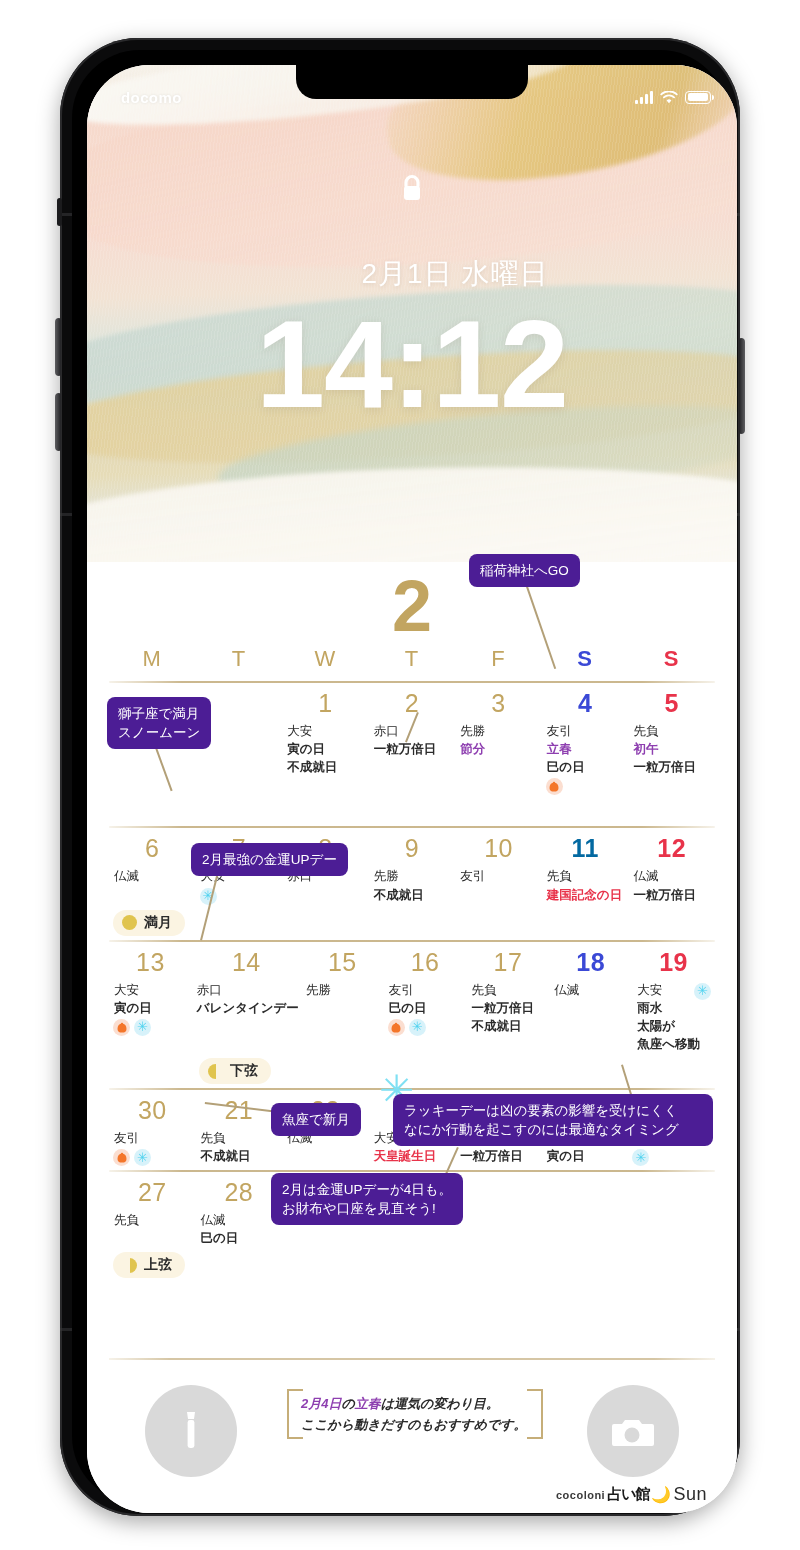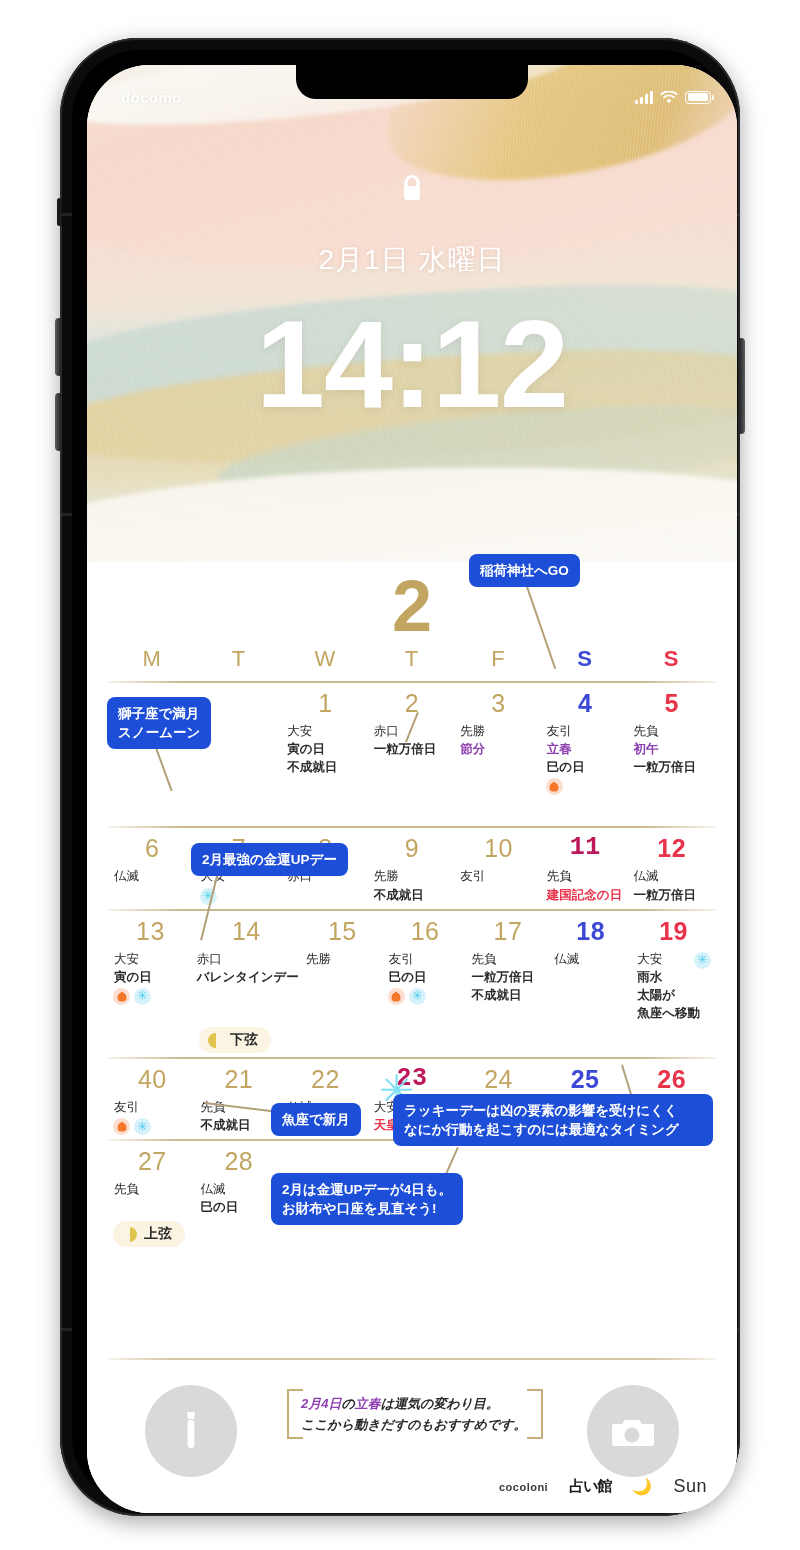--- a/index.html
+++ b/index.html
@@ -112,23 +112,23 @@
   #battery-icon::after { content:''; position:absolute; right:-4px; top:3.5px;
                   width:2px; height:5px; background:#fff; border-radius:0 2px 2px 0; }
   #battery-fill { position:absolute; left:1.5px; top:1.5px; bottom:1.5px;
                   width: 20px; background:#fff; border-radius:2px; }
 
   
   #lock-icon { position:absolute; left:50%; transform:translateX(-50%); top:108px;
                z-index:30; }
   #clock-block { position:absolute; left:0; top:0; width:650px; z-index:30;
                  text-align:center; color:#fff; }
-  #lock-date { position:absolute; top:176px; width:100%; font-size:28px;
+  #lock-date { position:absolute; top:190px; width:100%; font-size:28px;
                font-weight:500; letter-spacing:1px;
-               text-shadow: 0 1px 4px rgba(120,100,80,.18); }
+               text-shadow: 0 1px 4px rgba(120,100,80,.18); margin-left: 43px; }
   #lock-time { position:absolute; top:228px; width:100%; font-size:124px;
                font-weight:700; letter-spacing:-1px; line-height:1.15;
                text-shadow: 0 2px 8px rgba(120,100,80,.15); }
 
   
   #month-number {
     position:absolute; left:0; top:505px; width:650px; text-align:center;
     font-size: 72px; font-weight: 700; color: #c2a561; line-height: 1;
     z-index: 25;
   }
@@ -149,21 +149,21 @@
   .rule { height:2px; width:100%;
     background: linear-gradient(90deg, rgba(196,170,112,.15), rgba(186,160,105,.75) 12%, rgba(186,160,105,.75) 88%, rgba(196,170,112,.15));
     border-radius:2px; }
 
   .week { position: relative; padding-top: 5px; padding-bottom: 4px; }
   .day { position: relative; min-height: 56px; padding: 0 2px; }
   .day .dnum { text-align:center; font-size:25px; font-weight:500; color:#c2a561;
     line-height:1.2; letter-spacing:.5px; }
   .day.sat .dnum { color:#3b49d6; font-weight:700; }
   .day.sun .dnum { color:#e8334a; font-weight:700; }
-  .day.holiday .dnum { color:#be185d; font-weight:700;font-family:Liberation Mono, monospace; }
+  .day.holiday .dnum { color:#0369a1; font-weight:700; }
   .notes { margin-top: 4px; padding-left: 3px; }
   .note { font-size: 12.5px; line-height: 1.45; color: #2b2b2b;
           font-weight: 700; white-space: nowrap; }
   .note.plain { font-weight: 400; }
   .note.purple { color: #8e3fb0; }
   .note.red { color: #e8334a; }
   .icons { display:flex; gap:4px; margin-top:2px; padding-left:2px; }
 
   .ic { width: 17px; height: 17px; border-radius: 50%; position: relative;
         display:inline-block; flex: 0 0 auto; }
@@ -182,22 +182,22 @@
     font-size: 14px; font-weight: 700; color: #2b2b2b; }
   .moon-ic { width:15px; height:15px; border-radius:50%; flex:0 0 auto; }
   .moon-ic.full { background:#e0c44e; }
   .moon-ic.new  { background:transparent; border: 2.2px solid #e0c44e; }
   .moon-ic.last { background: linear-gradient(90deg, #e0c44e 0 50%, transparent 50% 100%); }
   .moon-ic.first{ background: linear-gradient(90deg, transparent 0 50%, #e0c44e 50% 100%); }
   .moon-row { display:flex; align-items:center; gap:10px; margin-top: 5px;
               padding-left: 4px; min-height: 22px; }
 
   
-  .callout { position:absolute; background:#1d4ed8; color:#fff;
-    border-radius: 8px; padding: 7px 11px; font-size: 13.5px; font-weight: 700;
+  .callout { position:absolute; background:#4c1d95; color:#fff;
+    border-radius: 8px; padding: 7px 11px; font-size: 13.5px; font-weight: 400;
     line-height: 1.42; white-space: pre-line; z-index: 30; }
   .leader { position:absolute; background: #b3a078; z-index: 29;
             transform-origin: top left; }
 
   
   #legend { position:absolute; right: 26px; bottom: 0; display:flex;
             align-items:center; gap: 22px; }
   .legend-item { display:flex; align-items:center; gap: 8px;
                  font-size: 14px; font-weight: 700; color: #2b2b2b; }
   .legend-ic { width: 22px; height: 22px; border-radius: 50%; position:relative; }
@@ -221,22 +221,22 @@
   #camera-btn { right: 58px; }
   #quote-box { position:absolute; left:200px; top:22px; width:256px;
     padding: 4px 14px; }
   .bracket { position:absolute; width:16px; top:0; bottom:0;
     border-top: 2px solid #c6ae79; border-bottom: 2px solid #c6ae79; }
   .bracket.l { left:0; border-left: 2px solid #c6ae79; }
   .bracket.r { right:0; border-right: 2px solid #c6ae79; }
   .q-line { font-size: 13px; line-height: 1.62; color:#2b2b2b; white-space: nowrap; font-style: italic; }
   .q-line.b { font-weight: 700; }
   .q-purple { color:#8e3fb0; font-weight:700; }
-  #brand { position:absolute; right: 30px; bottom: 16px;
-    display:flex; align-items:center; gap:21px; }
+  #brand { position:absolute; right: 30px; bottom: 8px;
+    display:flex; align-items:center; gap:2px; }
   #brand-cocoloni { font-size: 11px; letter-spacing: .5px; color:#3a3a3a; font-weight:700; }
   #brand-uranai { font-size: 15px; font-weight:700; color:#1a1a1a; letter-spacing:-1px; }
   #brand-moon { font-size: 16px; color:#d8c46a; }
   #brand-sun { font-size: 18px; color:#2b2b2b; font-weight:500; letter-spacing:.5px; }
 
   .sparkle-big { position:absolute; z-index: 28; color:#7fe0f3; line-height:1; }
 </style>
 </head>
 <body>
 
@@ -411,20 +411,26 @@
                   </div>
                 </div>
                 <div class="day sun">
                   <div class="dnum">12</div>
                   <div class="notes">
                     <div class="note plain">仏滅</div>
                     <div class="note">一粒万倍日</div>
                   </div>
                 </div>
               </div>
+              <div class="moon-row">
+                <div class="moon-pill" style="margin-left: 0px;">
+                  <span class="moon-ic full"></span>
+                  <span>満月</span>
+                </div>
+              </div>
             </div>
             <div class="rule"></div>
             <div class="week">
               <div class="grid7">
                 <div class="day">
                   <div class="dnum">13</div>
                   <div class="notes">
                     <div class="note plain">大安</div>
                     <div class="note">寅の日</div>
                   </div>
@@ -488,21 +494,21 @@
                 <div class="moon-pill" style="margin-left: 86px;">
                   <span class="moon-ic last"></span>
                   <span>下弦</span>
                 </div>
               </div>
             </div>
             <div class="rule"></div>
             <div class="week">
               <div class="grid7">
                 <div class="day">
-                  <div class="dnum">40</div>
+                  <div class="dnum">30</div>
                   <div class="notes">
                     <div class="note plain">友引</div>
                   </div>
                   <div class="icons">
                     <span class="ic money"></span>
                     <span class="ic lucky"></span>
                   </div>
                 </div>
                 <div class="day">
                   <div class="dnum">21</div>

